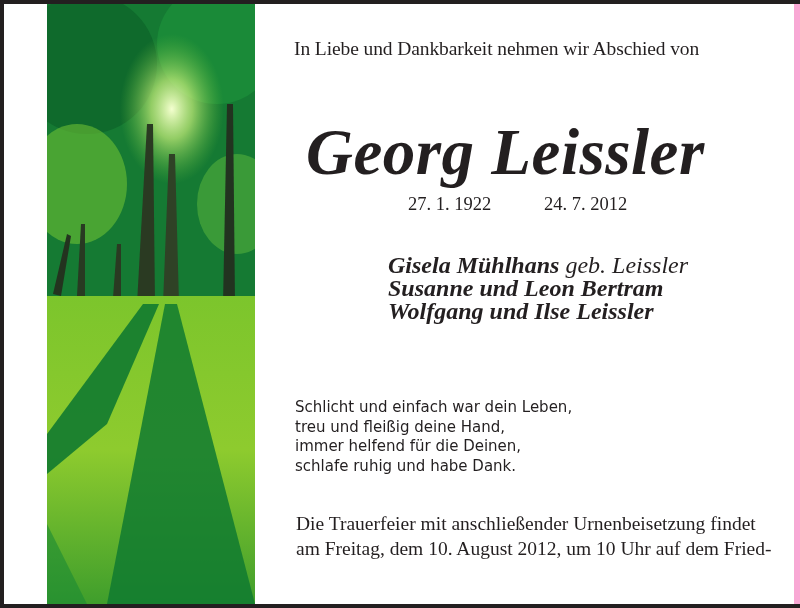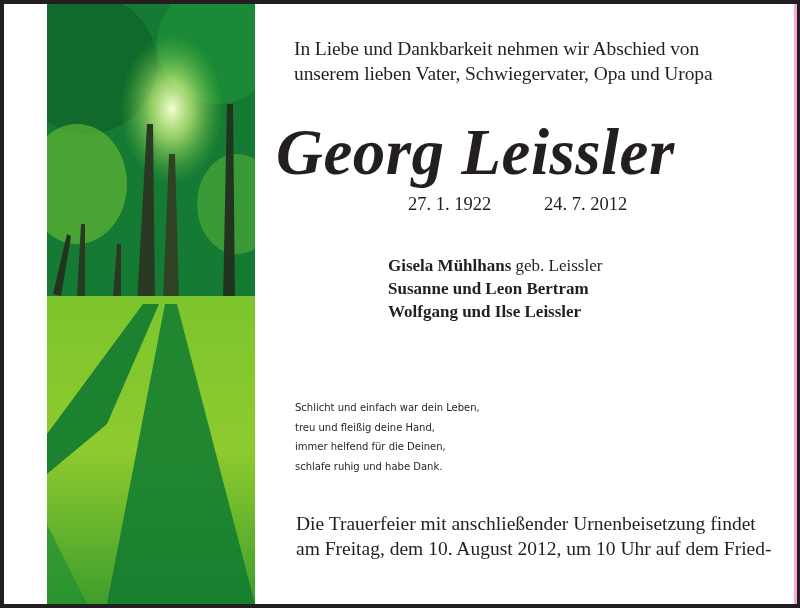--- a/index.html
+++ b/index.html
@@ -5,41 +5,41 @@
     html, body { margin: 0; padding: 0; }
     body {
       width: 800px; height: 608px; overflow: hidden;
       background: #231f20;
       font-family: "Liberation Serif", serif;
     }
     .page {
       position: absolute; left: 4px; top: 4px;
       width: 790px; height: 600px;
       background: #ffffff;
-      border-right: 3px solid #f9a8d4;
+      border-right: 6px solid #f9a8d4;
       overflow: hidden;
     }
     .photo {
       position: absolute; left: 43px; top: 0; width: 208px; height: 600px;
       overflow: hidden;
       background: linear-gradient(180deg, #0e5a2c 0%, #167a34 20%, #2f9a3a 40%, #0f6b2b 49%, #6cc23a 52%, #3ea436 62%, #1f8a33 80%, #127a2e 100%);
     }
     .photo svg { position: absolute; left: 0; top: 0; width: 208px; height: 600px; }
     .text { position: absolute; color: #231f20; white-space: nowrap; }
     .intro { left: 290px; top: 32px; font-size: 19.5px; line-height: 25px; letter-spacing: -0.1px; }
     .name {
-      left: 272px; top: 108px; font-size: 65px; line-height: 80px;
+      left: 302px; top: 108px; font-size: 65px; line-height: 80px;
       font-weight: bold; font-style: italic; letter-spacing: 0.5px;
     }
     .dates { top: 189px; font-size: 18.5px; line-height: 22px; margin-left: 20px; }
     .birth { left: 384px; }
     .death { left: 520px; }
-    .mourners { left: 384px; top: 250px; font-size: 17px; line-height: 23px; font-weight: bold; }
+    .mourners { left: 384px; top: 250px; font-size: 24px; line-height: 23px; font-weight: bold; font-style: italic; }
     .mourners .nee { font-weight: normal; }
-    .poem { left: 291px; top: 394px; font-family: "DejaVu Sans", sans-serif; font-size: 10px; line-height: 19.5px; }
+    .poem { left: 291px; top: 394px; font-family: "DejaVu Sans", sans-serif; font-size: 15px; line-height: 19.5px; }
     .service { left: 292px; top: 507px; font-size: 19.5px; line-height: 25px; }
     .line { display: block; }
   </style>
 </head>
 <body>
 
 <div class="page">
 
   <div class="photo">
     <svg viewBox="0 0 208 600" preserveAspectRatio="none">
@@ -73,21 +73,20 @@
       <rect x="0" y="292" width="208" height="308" fill="url(#grass)"></rect>
 
       <path d="M96 300 L112 300 L60 420 L0 470 L0 430 Z" fill="#117a30" opacity="0.9"></path>
       <path d="M118 300 L130 300 L208 600 L60 600 Z" fill="#0f7a30" opacity="0.85"></path>
       <path d="M0 520 L40 600 L0 600 Z" fill="#1a8a33" opacity="0.6"></path>
     </svg>
   </div>
 
   <div class="text intro">
     <span class="line">In Liebe und Dankbarkeit nehmen wir Abschied von</span>
-    <span class="line">unserem lieben Vater, Schwiegervater, Opa und Uropa</span>
   </div>
 
   <div class="text name">Georg Leissler</div>
 
   <div class="text dates birth">27. 1. 1922</div>
   <div class="text dates death">24. 7. 2012</div>
 
   <div class="text mourners">
     <span class="line"><span>Gisela Mühlhans</span><span class="nee"> geb. Leissler</span></span>
     <span class="line">Susanne und Leon Bertram</span>

